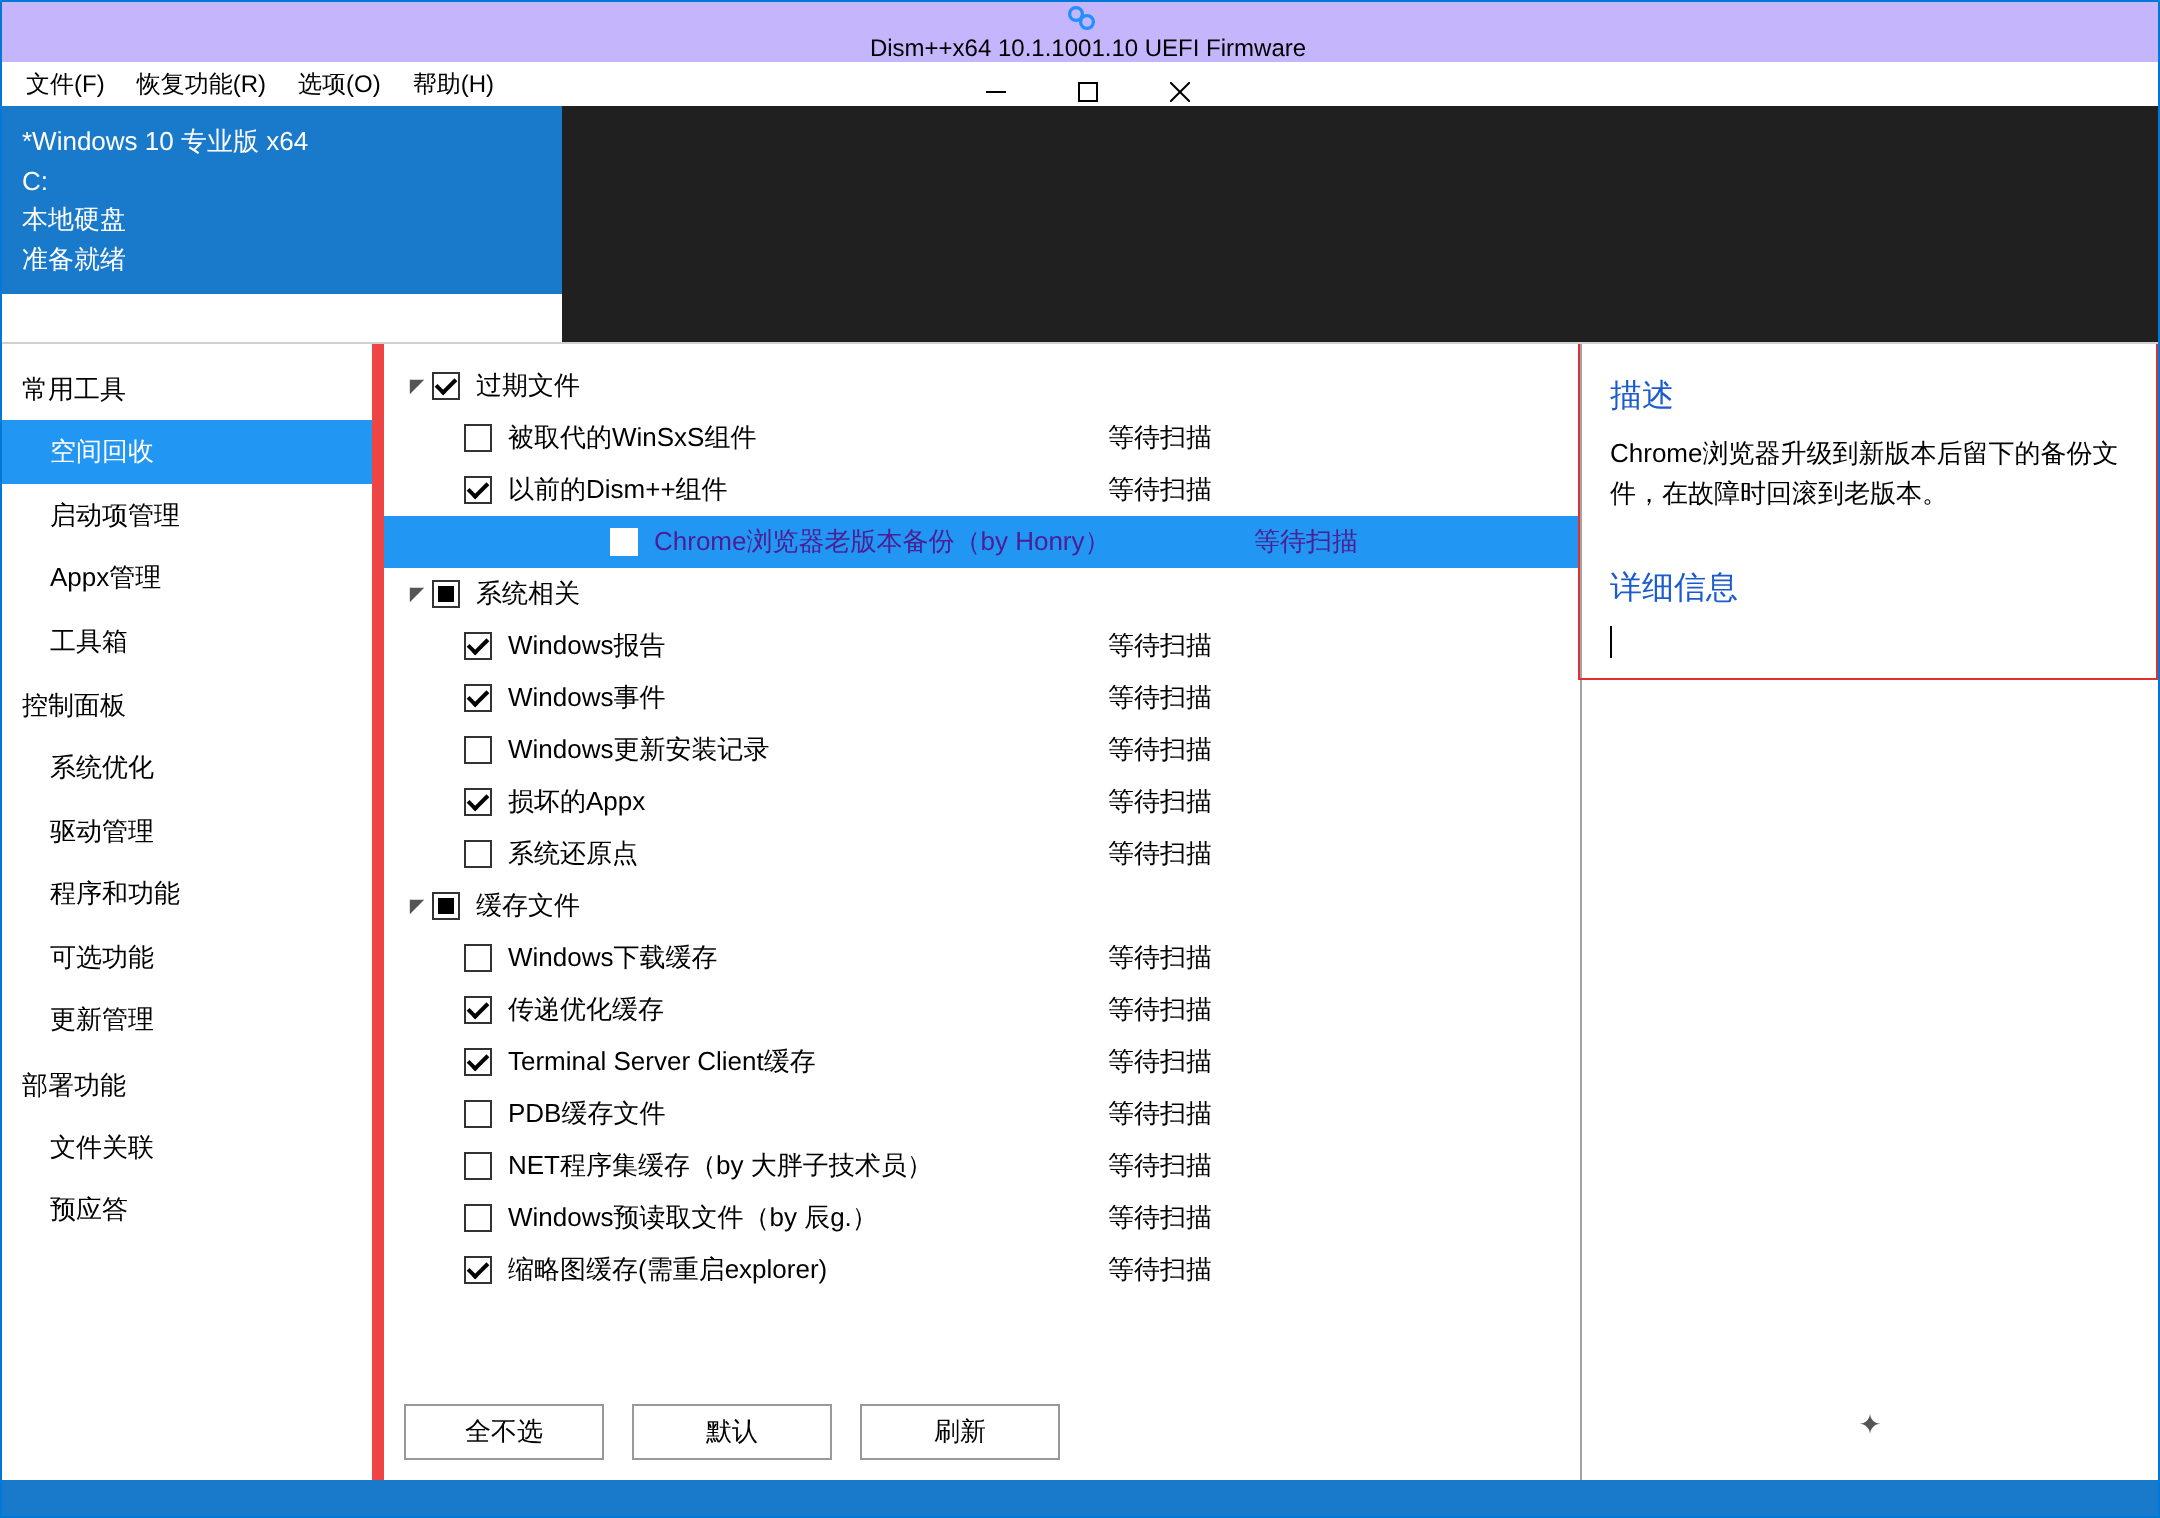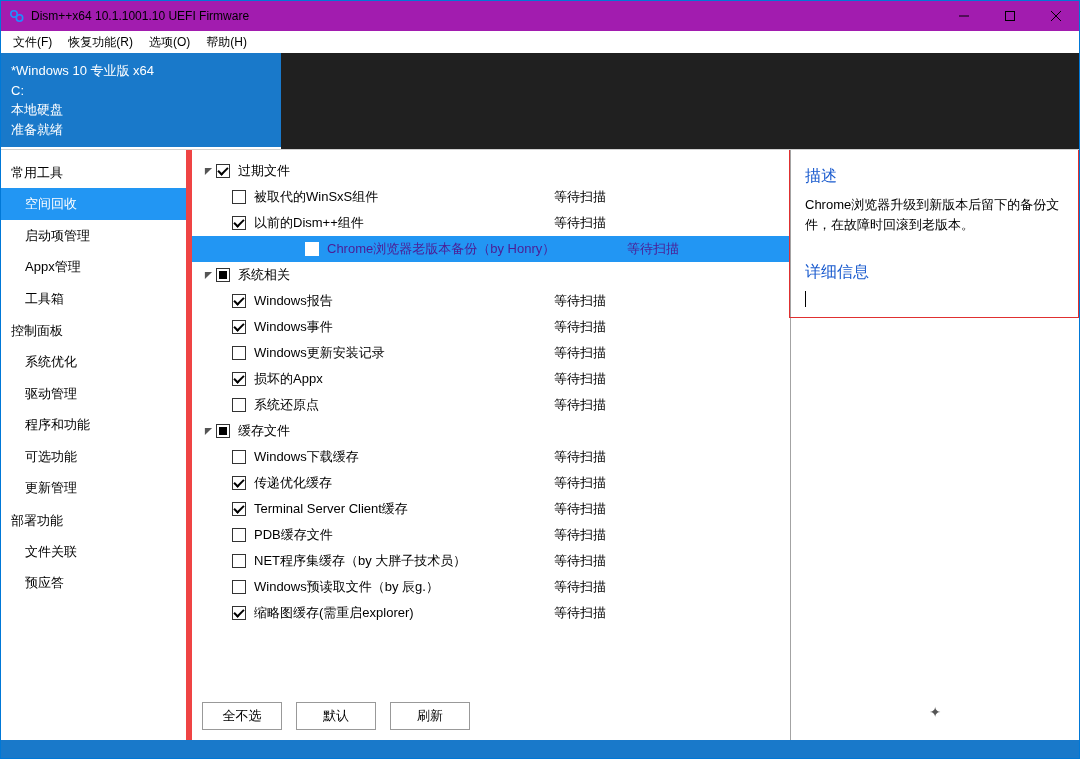--- a/index.html
+++ b/index.html
@@ -1,26 +1,26 @@
 <!DOCTYPE html>
 <html><head>
 <meta charset="utf-8">
 <style>
 * { margin: 0; padding: 0; box-sizing: border-box; }
 body { font-family: "Microsoft YaHei", "Segoe UI", sans-serif; font-size: 13px; background: #fff; color: #000; }
 .window { width: 1080px; height: 759px; border: 1px solid #0078d7; display: flex; flex-direction: column; position: relative; }
-.titlebar { height: 30px; display: flex; align-items: center; padding-left: 8px; background: #a21caf; }
+.titlebar { height: 30px; display: flex; align-items: center; padding-left: 8px; background: #c4b5fd; flex-direction: column; }
 .titlebar .app-icon { width: 16px; height: 16px; margin-right: 6px; }
 .titlebar .title { flex: 1; font-size: 12px; }
 .winbtns { display: flex; }
 .winbtn { width: 46px; height: 30px; display: flex; align-items: center; justify-content: center; cursor: pointer; }
 .menubar { height: 22px; display: flex; align-items: flex-end; padding: 0 4px; font-size: 12px; }
 .menubar span { padding: 2px 8px; cursor: pointer; }
 .sysinfo { background: #1979ca; color: #fff; font-size: 13px; padding: 8px 10px 10px 10px; height: 94px; line-height: 1.5; }
-.sysinfo-wrap { display: flex; height: 96px; border-radius: 11px; }
+.sysinfo-wrap { display: flex; height: 118px; border-radius: 11px; }
 .sysinfo-wrap .sysinfo { width: 280px; }
 .sysinfo-wrap .darkstrip { flex: 1; background: #202020; }
 .main { flex: 1; display: flex; overflow: hidden; border-top: 1px solid #d0d0d0; }
 .sidebar { width: 191px; border-right: 6px solid #ef4444; overflow-y: auto; padding-top: 6px; }
 .side-head { font-size: 13px; padding: 8px 10px 6px 10px; }
 .side-item { padding: 6px 10px 6px 24px; cursor: pointer; font-size: 13px; line-height: 1.5; }
 .side-item.active { background: #2296f3; color: #fff; }
 .center { flex: 1; display: flex; flex-direction: column; border-right: 1px solid #a3a3a3; }
 .tree { flex: 1; overflow-y: auto; padding: 8px 0 4px 0; }
 .group-row { display: flex; align-items: center; padding: 4px 10px 4px 10px; }
@@ -29,21 +29,21 @@
 .cb { width: 14px; height: 14px; border: 1px solid #333; margin-right: 8px; display: inline-flex; align-items: center; justify-content: center; background: #fff; flex-shrink: 0; }
 .cb.checked::after { content: ""; width: 8px; height: 4px; border-left: 2px solid #000; border-bottom: 2px solid #000; transform: rotate(-45deg); margin-top: -2px; }
 .cb.mixed::after { content: ""; width: 8px; height: 8px; background: #000; }
 .item-row { display: flex; align-items: center; padding: 4px 10px 4px 40px; }
 .item-row .label { flex: 0 0 300px; }
 .item-row .status { width: 80px; text-align: left; }
 .item-row.selected { background: #2296f3; color: #4c1d95; justify-content: center; }
 .item-row.selected .cb { border-color: #fff; }
 .item-row.selected .cb.checked::after { border-color: #fff; }
 .btnbar { padding: 10px; display: flex; gap: 14px; }
-.btnbar button { width: 80px; height: 28px; border: 1px solid #999; background: #fff; font-family: Liberation Mono, monospace; font-size: 13px; cursor: pointer; }
+.btnbar button { width: 100px; height: 28px; border: 1px solid #999; background: #fff; font-family: Liberation Mono, monospace; font-size: 13px; cursor: pointer; }
 .details { width: 288px; padding: 16px 14px; position: relative; }
 .details .redbox { position: absolute; top: -2px; left: -2px; right: 0; height: 170px; border: 1px solid #e03030; pointer-events: none; }
 .details h4 { color: #1a5bce; font-weight: normal; font-size: 16px; margin-bottom: 8px; }
 .details p { font-size: 13px; line-height: 1.5; margin-bottom: 28px; }
 .details .cursor { border-left: 1px solid #000; height: 16px; display: inline-block; }
 .bottombar { height: 18px; background: #1979ca; }
 .watermark { position: absolute; right: 22px; bottom: 34px; display: flex; align-items: center; gap: 8px; color: rgba(255,255,255,0.85); font-size: 17px; pointer-events: none; font-style: italic;}
 .watermark .wicon { width: 24px; height: 24px; border-radius: 50%; background: rgba(255,255,255,0.55); display: flex; align-items: center; justify-content: center; font-size: 14px; color: #555; font-style: normal;}
 </style>
 </head>

